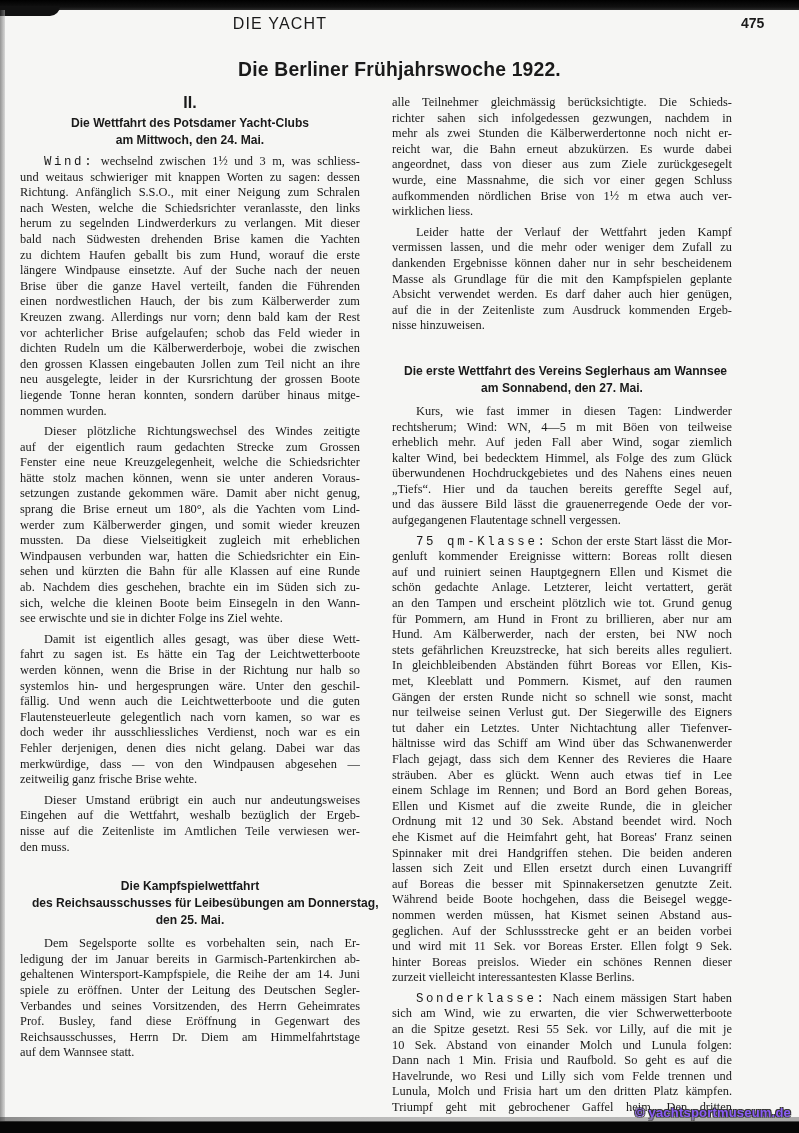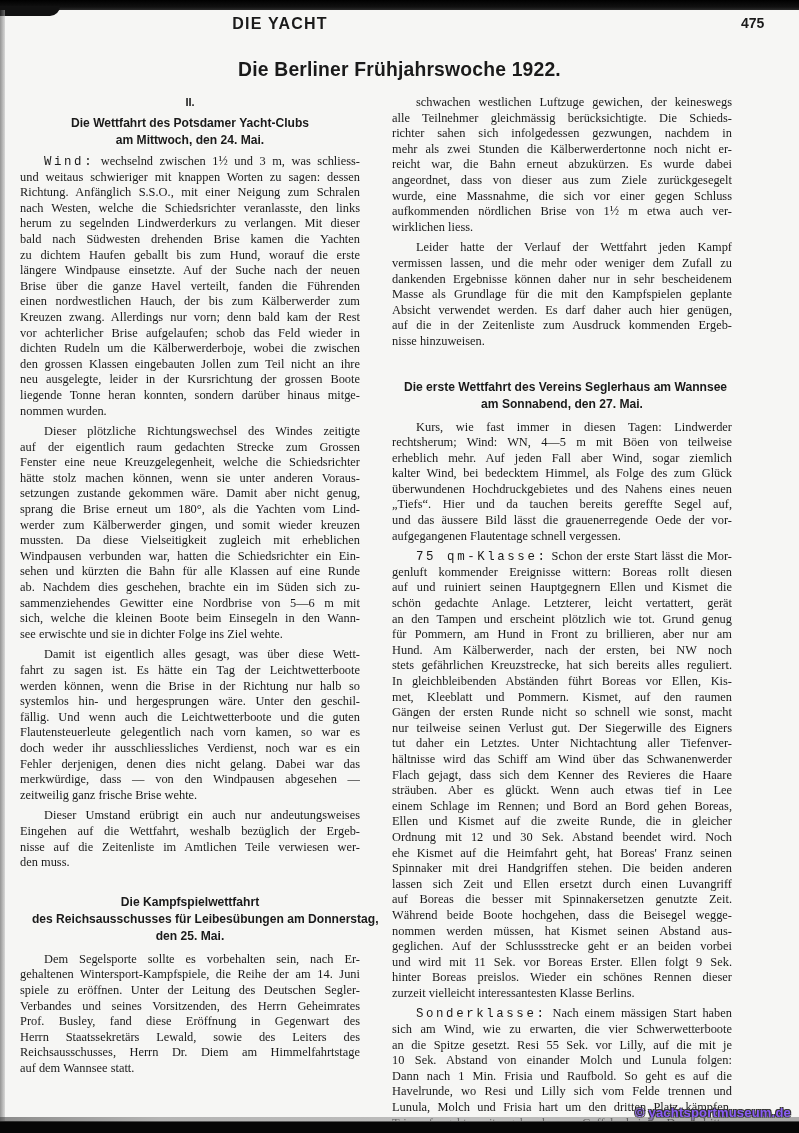--- a/index.html
+++ b/index.html
@@ -8,32 +8,32 @@
   .topbar{position:absolute;left:0;top:0;width:799px;height:10px;
           background:linear-gradient(#000,#111 70%,#2a2a2a);}
   .topbar:after{content:"";position:absolute;left:0;top:6px;width:60px;height:10px;background:#111;border-radius:0 0 40px 0;}
   .botbar{position:absolute;left:0;bottom:0;width:799px;height:12px;background:#060606;}
   .botbar:before{content:"";position:absolute;left:0;top:-4px;width:799px;height:5px;
                  background:linear-gradient(90deg,#444,#888 20%,#999 60%,#777);opacity:.6;}
   .leftedge{position:absolute;left:0;top:10px;width:5px;height:1111px;
             background:linear-gradient(90deg,#333,#bbb);opacity:.5;}
   .running-head{position:absolute;top:12px;left:0;width:799px;height:26px;}
   .running-title{position:absolute;left:0;width:560px;text-align:center;top:3px;
-       font-family:"Liberation Sans","DejaVu Sans",sans-serif;font-size:16px;letter-spacing:1.2px;font-weight:bold;}
+       font-family:"Liberation Sans","DejaVu Sans",sans-serif;font-size:16px;letter-spacing:1.2px;font-weight:normal;}
   .page-number{position:absolute;left:741px;top:3px;font-family:Liberation Sans, sans-serif;font-weight:bold;font-size:14px;}
   .main-title{position:absolute;left:0;width:799px;top:57px;text-align:center;
        font-family:"Liberation Sans","DejaVu Sans",sans-serif;font-weight:bold;font-size:21px;letter-spacing:0.2px;transform:scaleX(0.92);}
   .col{position:absolute;top:95px;width:340px;font-size:12.4px;line-height:15.6px;}
   .col-left{left:20px;}
   .col-right{left:392px;}
   .line{display:block;white-space:nowrap;height:15.6px;text-align:justify;text-align-last:justify;}
   .line.last{text-align-last:left;}
   .line.indent{padding-left:24px;}
   .para{margin:0 0 5px 0;}
-  .section-num{text-align:center;font-family:"Liberation Sans",sans-serif;font-weight:bold;font-size:11px;height:17px;}
+  .section-num{text-align:center;font-family:"Liberation Sans",sans-serif;font-weight:bold;font-size:16px;height:17px;}
   .heading{text-align:center;font-family:"Liberation Sans","DejaVu Sans",sans-serif;font-weight:bold;
            font-size:13px;line-height:17px;margin:2px 0 6px 0;transform:scaleX(0.93);}
   .heading span{display:block;white-space:nowrap;}
   .sp{letter-spacing:2.6px;font-family:Liberation Mono, monospace;}
   .watermark{position:absolute;right:8px;top:1105px;font-family:"Liberation Sans","DejaVu Sans",sans-serif;
              font-size:13px;font-weight:bold;color:#8b5cf6;
              text-shadow:-1px -1px 0 #333,1px -1px 0 #333,-1px 1px 0 #333,1px 1px 0 #333;letter-spacing:.2px;}
 </style>
 </head>
 <body>
@@ -78,21 +78,20 @@
       <span class="line">auf der eigentlich raum gedachten Strecke zum Grossen</span>
       <span class="line">Fenster eine neue Kreuzgelegenheit, welche die Schiedsrichter</span>
       <span class="line">hätte stolz machen können, wenn sie unter anderen Voraus-</span>
       <span class="line">setzungen zustande gekommen wäre. Damit aber nicht genug,</span>
       <span class="line">sprang die Brise erneut um 180°, als die Yachten vom Lind-</span>
       <span class="line">werder zum Kälberwerder gingen, und somit wieder kreuzen</span>
       <span class="line">mussten. Da diese Vielseitigkeit zugleich mit erheblichen</span>
       <span class="line">Windpausen verbunden war, hatten die Schiedsrichter ein Ein-</span>
       <span class="line">sehen und kürzten die Bahn für alle Klassen auf eine Runde</span>
       <span class="line">ab. Nachdem dies geschehen, brachte ein im Süden sich zu-</span>
-      <span class="line">sammenziehendes Gewitter eine Nordbrise von 5—6 m mit</span>
       <span class="line">sich, welche die kleinen Boote beim Einsegeln in den Wann-</span>
       <span class="line last">see erwischte und sie in dichter Folge ins Ziel wehte.</span>
     </div>
   <div class="para">
       <span class="line indent">Damit ist eigentlich alles gesagt, was über diese Wett-</span>
       <span class="line">fahrt zu sagen ist. Es hätte ein Tag der Leichtwetterboote</span>
       <span class="line">werden können, wenn die Brise in der Richtung nur halb so</span>
       <span class="line">systemlos hin- und hergesprungen wäre. Unter den geschil-</span>
       <span class="line">fällig. Und wenn auch die Leichtwetterboote und die guten</span>
       <span class="line">Flautensteuerleute gelegentlich nach vorn kamen, so war es</span>
@@ -107,34 +106,33 @@
       <span class="line">nisse auf die Zeitenliste im Amtlichen Teile verwiesen wer-</span>
       <span class="line last">den muss.</span>
     </div>
   <div class="heading" style="margin-bottom:8px;">
       <span>Die Kampfspielwettfahrt</span>
       <span>des Reichsausschusses für Leibesübungen am Donnerstag,</span>
       <span>den 25. Mai.</span>
     </div>
   <div class="para">
       <span class="line indent">Dem Segelsporte sollte es vorbehalten sein, nach Er-</span>
+      <span class="line">ledigung der im Januar bereits in Garmisch-Partenkirchen ab-</span>
       <span class="line">gehaltenen Wintersport-Kampfspiele, die Reihe der am 14. Juni</span>
       <span class="line">spiele zu eröffnen. Unter der Leitung des Deutschen Segler-</span>
       <span class="line">Verbandes und seines Vorsitzenden, des Herrn Geheimrates</span>
       <span class="line">Prof. Busley, fand diese Eröffnung in Gegenwart des</span>
-      <span class="line">Herrn Staatssekretärs Lewald, sowie des Leiters des</span>
       <span class="line">Reichsausschusses, Herrn Dr. Diem am Himmelfahrtstage</span>
       <span class="line last">auf dem Wannsee statt.</span>
     </div>
 
 </div>
 
 <div class="col col-right">
   <div class="para">
-      <span class="line indent">schwachen westlichen Luftzuge gewichen, der keineswegs</span>
       <span class="line">alle Teilnehmer gleichmässig berücksichtigte. Die Schieds-</span>
       <span class="line">richter sahen sich infolgedessen gezwungen, nachdem in</span>
       <span class="line">mehr als zwei Stunden die Kälberwerdertonne noch nicht er-</span>
       <span class="line">reicht war, die Bahn erneut abzukürzen. Es wurde dabei</span>
       <span class="line">angeordnet, dass von dieser aus zum Ziele zurückgesegelt</span>
       <span class="line">wurde, eine Massnahme, die sich vor einer gegen Schluss</span>
       <span class="line">aufkommenden nördlichen Brise von 1½ m etwa auch ver-</span>
       <span class="line last">wirklichen liess.</span>
     </div>
   <div class="para" style="margin-bottom:28px;">

